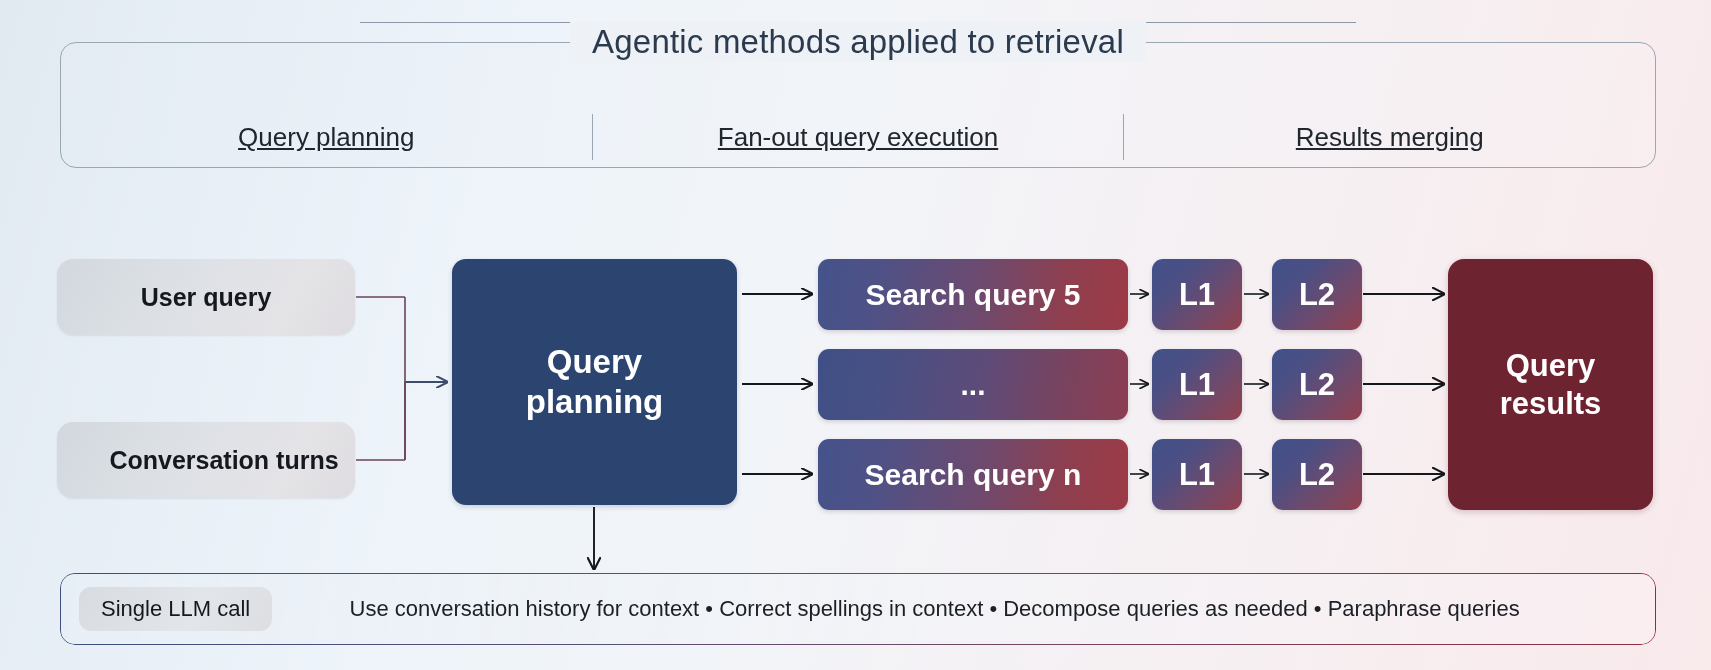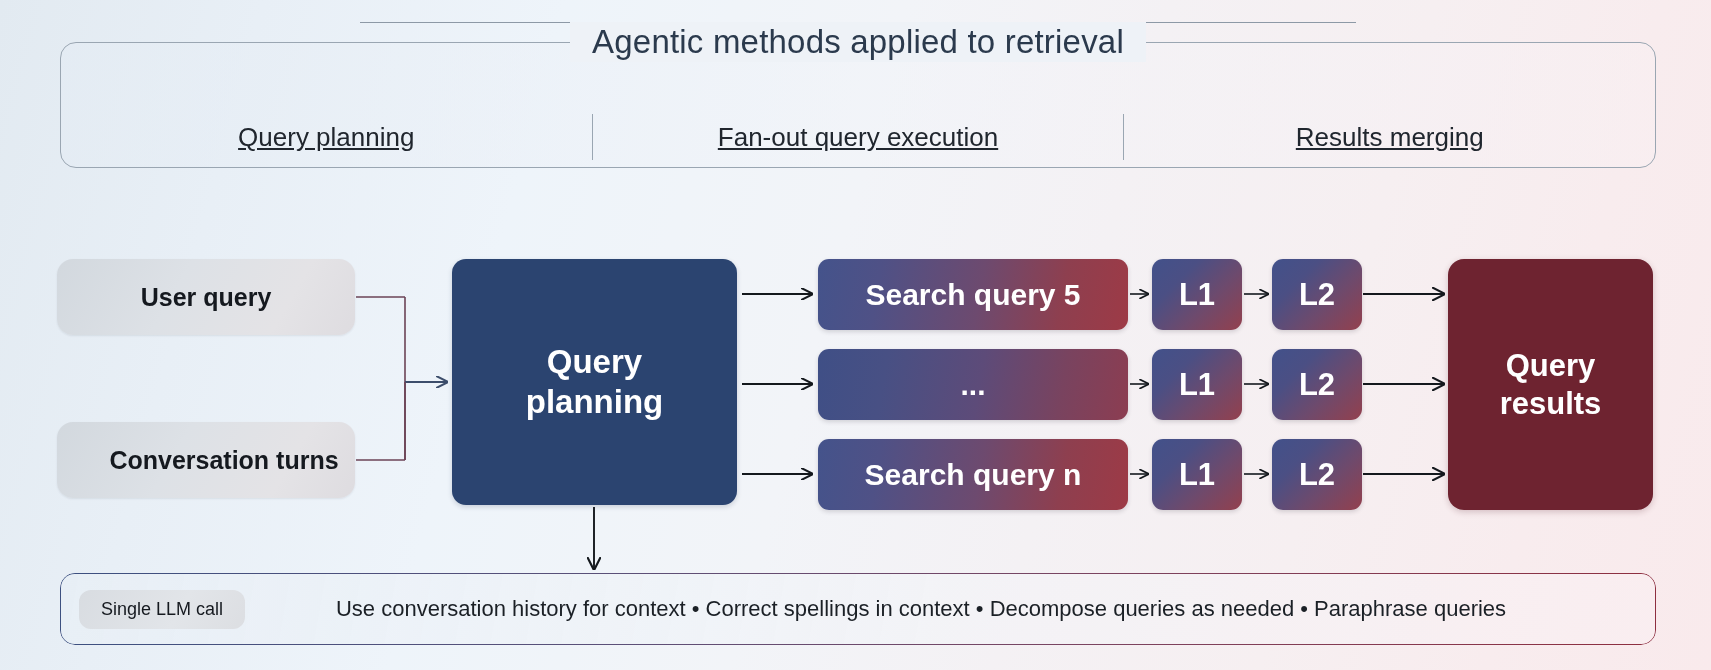--- a/index.html
+++ b/index.html
@@ -187,21 +187,21 @@
     background: linear-gradient(95deg, #3c5080 0%, #5b5078 35%, #7b4460 65%, #8e2f40 100%);
     -webkit-mask: linear-gradient(#fff 0 0) content-box, linear-gradient(#fff 0 0);
     -webkit-mask-composite: xor;
     mask: linear-gradient(#fff 0 0) content-box, linear-gradient(#fff 0 0);
     mask-composite: exclude;
     pointer-events: none;
   }
   #llm-pill {
     background: linear-gradient(120deg,#d8dce1 0%,#e2e5e9 60%,#dcdee2 100%);
     color: #15191f;
-    font-size: 18px;
+    font-size: 22px;
     border-radius: 12px;
     padding: 9px 22px;
     white-space: nowrap;
     flex: 0 0 auto;
     position: relative;
     z-index: 1;
   }
   #llm-desc {
     flex: 1 1 auto;
     text-align: center;

